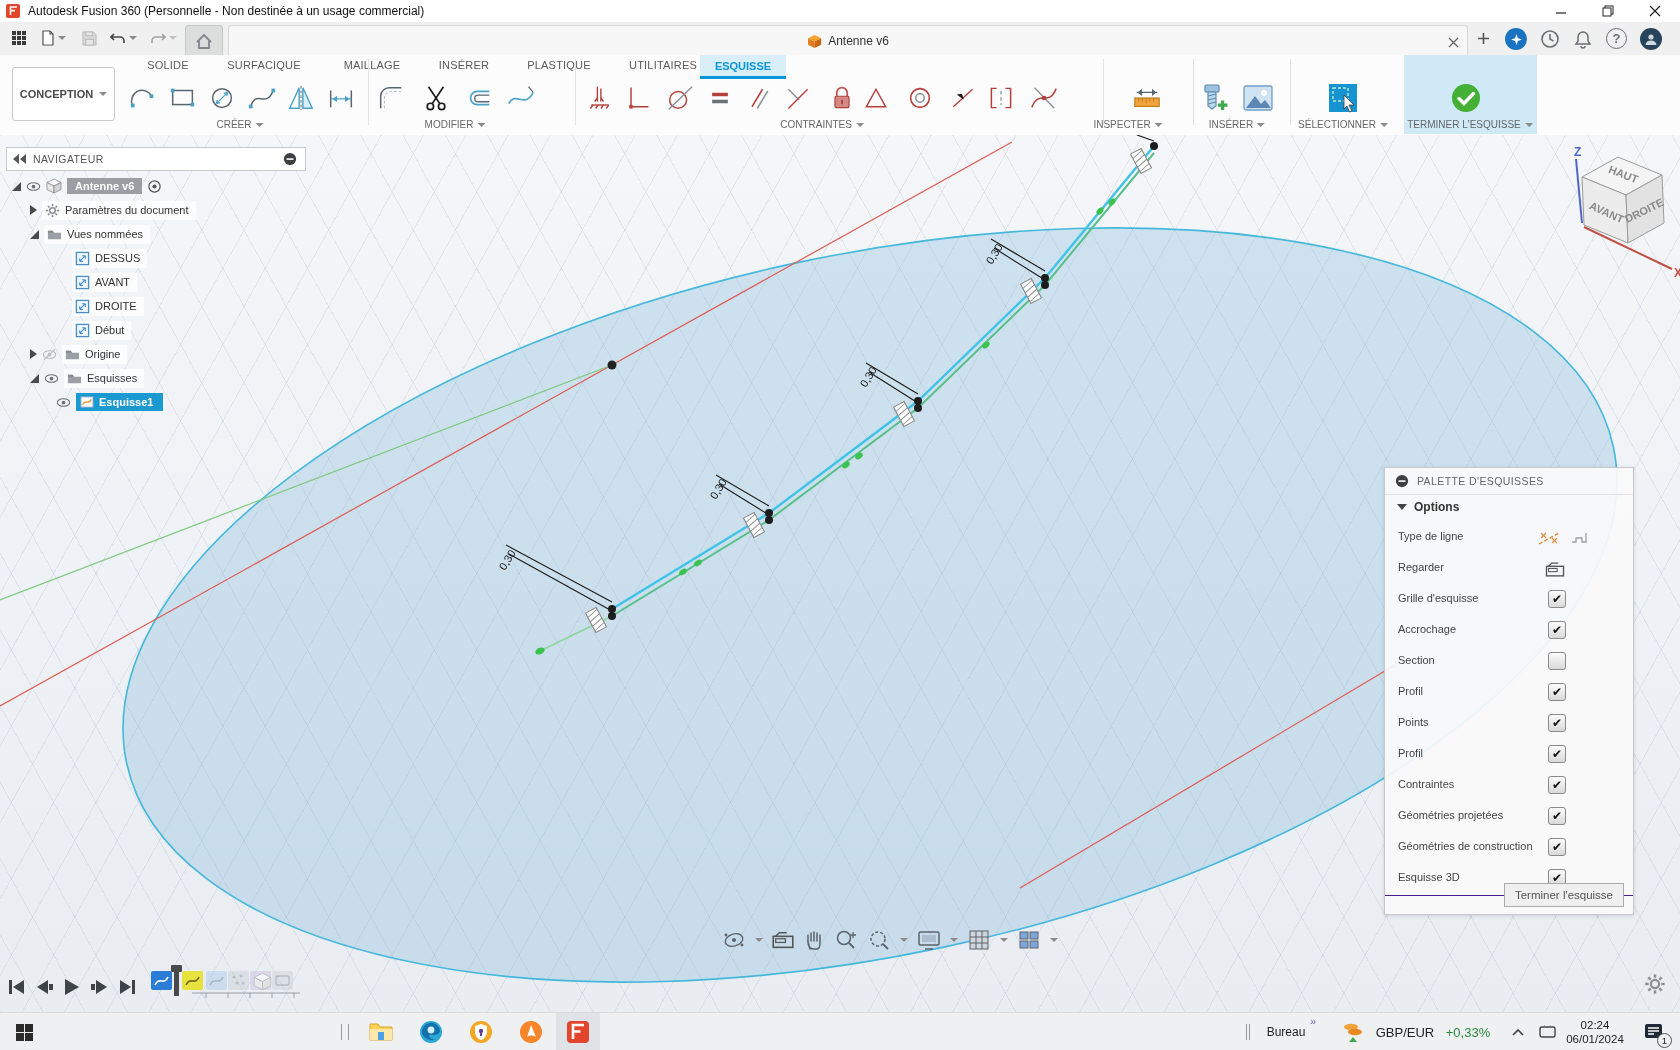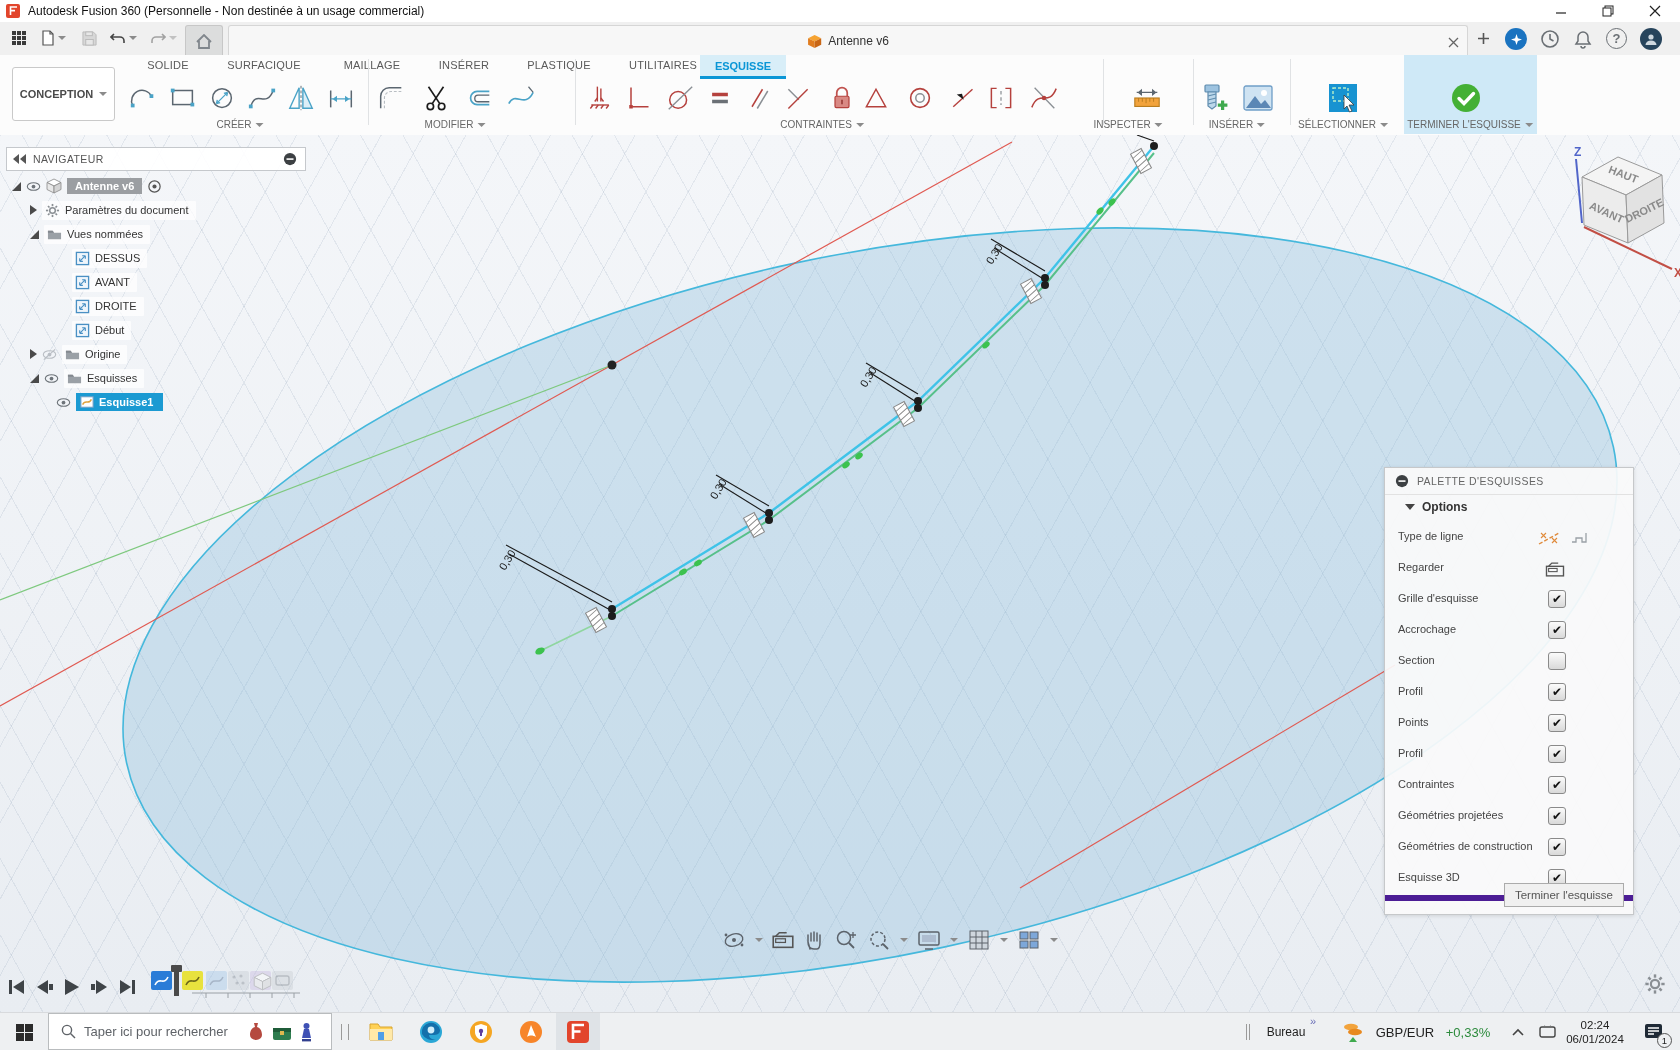--- a/index.html
+++ b/index.html
@@ -55,21 +55,21 @@
   .rowbg{display:flex;align-items:center;gap:5px;background:rgba(255,255,255,.72);padding:2px 7px 2px 3px;border-radius:1px;}
   .exp-open{width:0;height:0;border-bottom:9px solid #4a4a4a;border-left:9px solid transparent;}
   .exp-closed{width:0;height:0;border-left:7px solid #4a4a4a;border-top:5px solid transparent;border-bottom:5px solid transparent;}
   .doc-label{background:#9b9ea2;color:#fff;font-weight:bold;padding:2px 8px;}
   .sel-row{background:#1b9ad2;color:#fff;font-weight:bold;display:flex;align-items:center;gap:5px;padding:2px 10px 2px 4px;}
   
   .palette{position:absolute;left:1384px;top:332px;width:248px;height:446px;
        background:rgba(250,250,250,.93);border:1px solid #c6c8ca;box-shadow:0 1px 4px rgba(0,0,0,.12);}
   .pal-header{height:26px;display:flex;align-items:center;gap:8px;padding-left:10px;
        font-size:10.5px;color:#666;letter-spacing:.4px;border-bottom:1px solid #e2e2e2;}
-  .pal-options{position:absolute;left:20px;top:32px;display:flex;align-items:center;gap:7px;
+  .pal-options{position:absolute;left:12px;top:32px;display:flex;align-items:center;gap:7px;
        font-size:12px;font-weight:bold;color:#333;text-align:center;}
   .tri-down{width:0;height:0;border-left:5px solid transparent;border-right:5px solid transparent;border-top:6px solid #444;}
   .prow{position:absolute;left:0;width:248px;height:24px;}
   .prow .lbl{position:absolute;left:13px;top:4px;font-size:11px;color:#444;}
   .checkbox{position:absolute;left:163px;top:2px;width:16px;height:16px;border:1px solid #8a8a8a;border-radius:3px;
        background:linear-gradient(#fbfbfb,#d9d9d9);display:flex;align-items:center;justify-content:center;
        font-size:12px;color:#111;line-height:1;}
   .pal-btn{position:absolute;left:119px;top:415px;width:118px;height:22px;background:#f0f0f0;
        border:1px solid #ababab;font-size:11.5px;color:#555;display:flex;align-items:center;justify-content:center;}
   
@@ -831,21 +831,21 @@
       <div class="checkbox">
             <span>✔</span>
           </div>
     </div>
     <div class="prow" style="top:368px">
       <span class="lbl">Géométries de construction</span>
       <div class="checkbox">
             <span>✔</span>
           </div>
     </div>
-    <div class="prow" style="top:399px;border-bottom:6px solid #4c1d95;height:28px">
+    <div class="prow" style="top:399px;border-bottom:1px solid #4c1d95;height:28px">
       <span class="lbl">Esquisse 3D</span>
       <div class="checkbox">
             <span>✔</span>
           </div>
     </div>
     <div class="pal-btn">
       <span>Terminer l'esquisse</span>
     </div>
   </div>
 
@@ -966,40 +966,20 @@
   <div class="tbicon" style="left:9px">
     <svg width="17" height="17" viewBox="0 0 17 17">
           <g fill="#2b2b2b">
             <rect x="0" y="0" width="8" height="8"></rect>
             <rect x="9" y="0" width="8" height="8"></rect>
             <rect x="0" y="9" width="8" height="8"></rect>
             <rect x="9" y="9" width="8" height="8"></rect>
           </g>
         </svg>
   </div>
-  <div class="search">
-    <svg width="15" height="15" viewBox="0 0 15 15">
-          <circle cx="6" cy="6" r="4.6" fill="none" stroke="#5f6368" stroke-width="1.4"></circle>
-          <line x1="9.5" y1="9.5" x2="14" y2="14" stroke="#5f6368" stroke-width="1.4"></line>
-        </svg>
-    <span>Taper ici pour rechercher</span>
-    <svg width="16" height="20" style="margin-left:12px" viewBox="0 0 16 20">
-          <path d="M6 1 h4 l-1 4 c4 1 5 5 5 8 a6 5 0 0 1 -12 0 c0-3 1-7 5-8 Z" fill="#b5493f"></path>
-        </svg>
-    <svg width="20" height="18" viewBox="0 0 20 18">
-          <rect x="1" y="5" width="18" height="12" rx="2" fill="#2e7d4f"></rect>
-          <rect x="1" y="5" width="18" height="4" fill="#1f5c39"></rect>
-          <rect x="8" y="8" width="4" height="4" fill="#e0b84f"></rect>
-        </svg>
-    <svg width="13" height="20" viewBox="0 0 13 20">
-          <circle cx="6.5" cy="4" r="3" fill="#3f51b5"></circle>
-          <path d="M4 7 h5 l2 9 h-9 Z" fill="#3f51b5"></path>
-          <rect x="2" y="17" width="9" height="2.4" fill="#32408f"></rect>
-        </svg>
-  </div>
   <div style="position:absolute;left:341px;top:11px;width:6px;height:16px;border-left:1px solid #9a9a9a;border-right:1px solid #9a9a9a"></div>
   <div class="tbicon" style="left:366px">
     <svg width="24" height="20" viewBox="0 0 24 20">
           <path d="M1 2 h8 l2 3 h12 v13 H1 Z" fill="#ffd155" stroke="#d9a52f"></path>
           <rect x="1" y="7" width="22" height="11" fill="#ffe9a8"></rect>
           <rect x="9" y="10" width="6" height="8" fill="#4f9ee8"></rect>
         </svg>
 
   </div>
   <div class="tbicon" style="left:416px">

